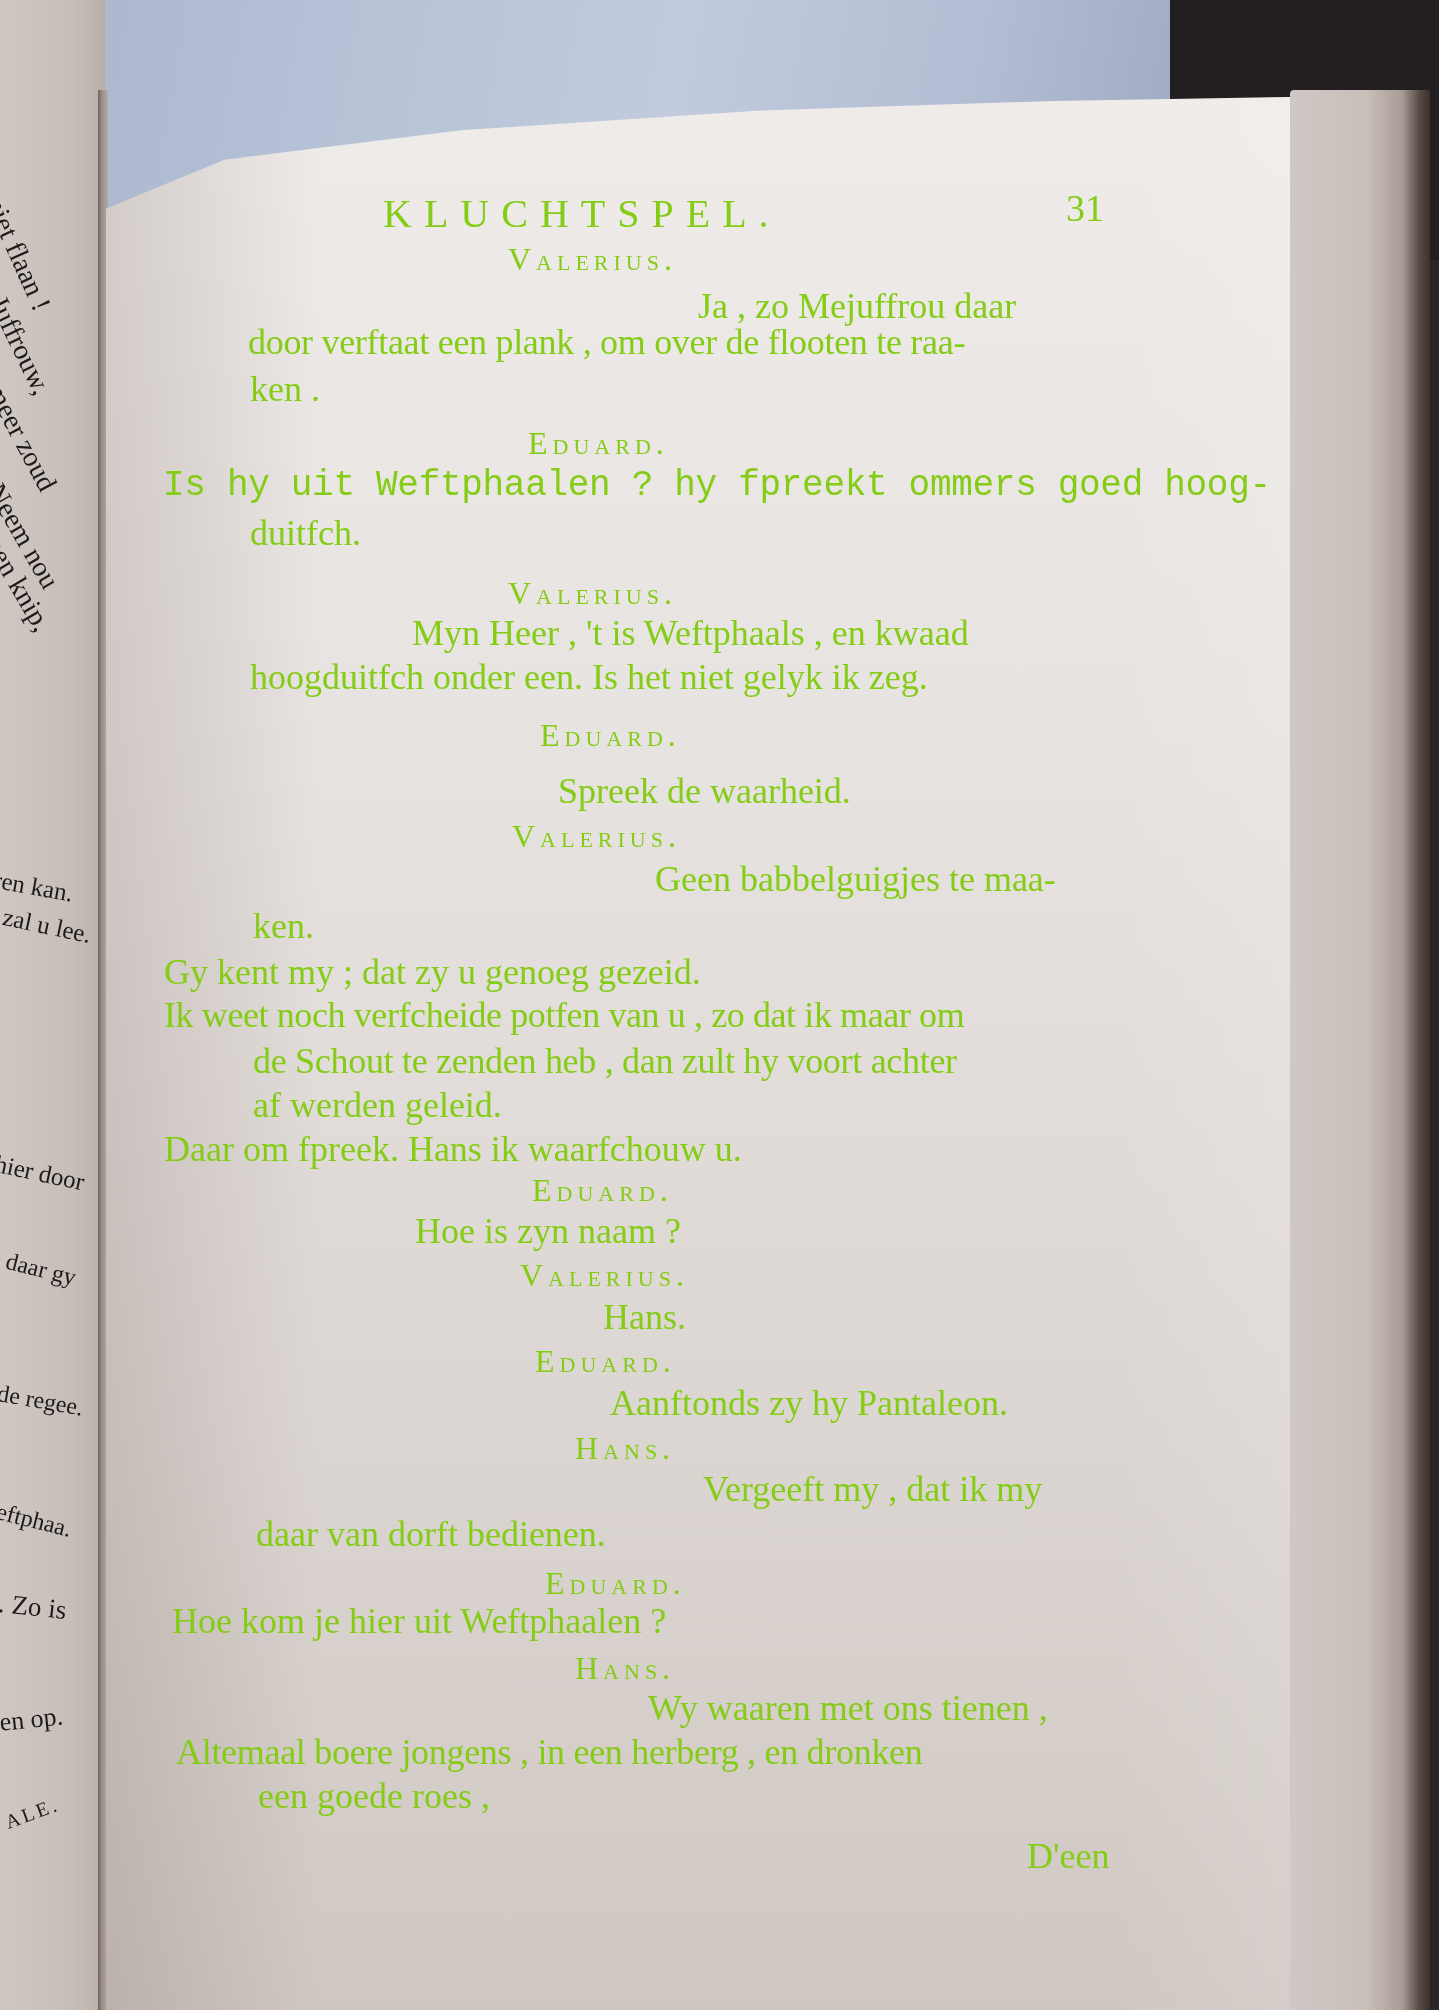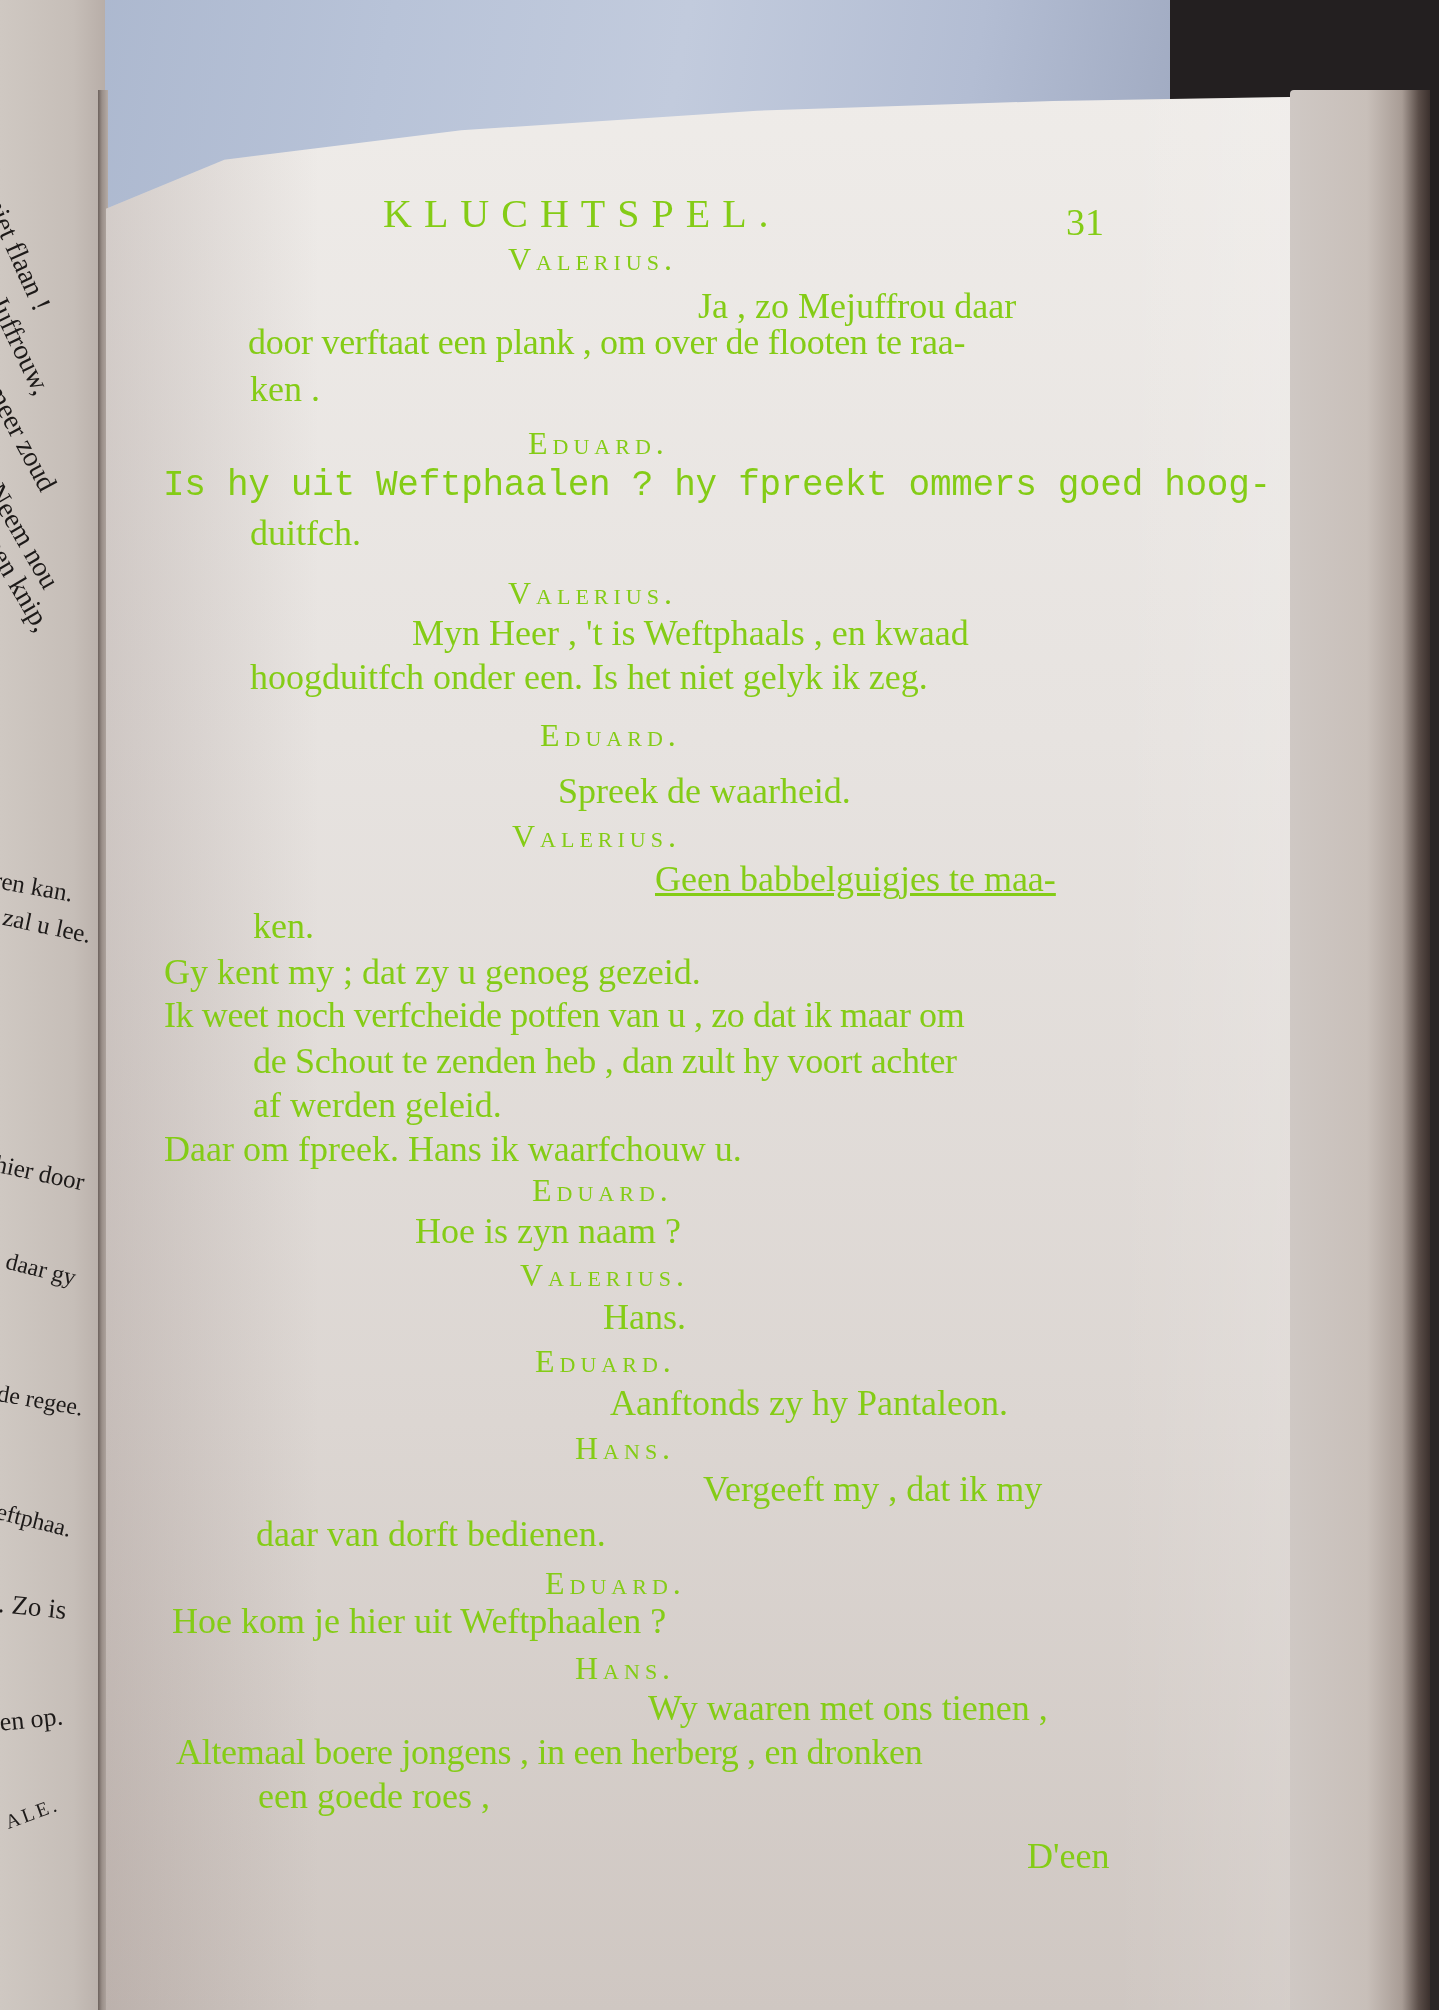--- a/index.html
+++ b/index.html
@@ -72,37 +72,37 @@
   <div class="frag" style="left:2px;top:1812px;transform:rotate(-20deg);font-size:20px;letter-spacing:3px;">ALE.</div>
 </div>
 <div class="gutter"></div>
 
 <div class="page">
   <div class="page-shade"></div>
 </div>
 
 <div id="text-layer">
   <div class="ink running-head" style="left:383px;top:190px;">KLUCHTSPEL.</div>
-  <div class="ink folio" style="left:1066px;top:200px;">31</div>
+  <div class="ink folio" style="left:1066px;top:186px;">31</div>
 
   <div class="ink speaker" style="left:508px;top:241px;">Valerius.</div>
   <div class="ink line" style="left:698px;top:285px;">Ja , zo Mejuffrou daar</div>
   <div class="ink line" style="left:248px;top:321px;letter-spacing:-0.3px;">door verftaat een plank , om over de flooten te raa-</div>
   <div class="ink line" style="left:250px;top:368px;">ken .</div>
   <div class="ink speaker" style="left:528px;top:425px;">Eduard.</div>
   <div class="ink line" style="left:163px;top:465px;letter-spacing:-0.3px;font-family:Liberation Mono, monospace;">Is hy  uit Weftphaalen ? hy fpreekt ommers goed hoog-</div>
   <div class="ink line" style="left:250px;top:512px;">duitfch.</div>
 
   <div class="ink speaker" style="left:508px;top:575px;">Valerius.</div>
   <div class="ink line" style="left:412px;top:612px;">Myn Heer , 't is Weftphaals , en kwaad</div>
   <div class="ink line" style="left:250px;top:656px;">hoogduitfch onder een.  Is het niet gelyk ik zeg.</div>
   <div class="ink speaker" style="left:540px;top:717px;">Eduard.</div>
   <div class="ink line" style="left:558px;top:770px;">Spreek de waarheid.</div>
   <div class="ink speaker" style="left:512px;top:818px;">Valerius.</div>
-  <div class="ink line" style="left:655px;top:858px;text-decoration:underline;">Geen babbelguigjes te maa-</div>
+  <div class="ink line" style="left:655px;top:858px;">Geen babbelguigjes te maa-</div>
 
   <div class="ink line" style="left:253px;top:905px;">ken.</div>
   <div class="ink line" style="left:164px;top:951px;">Gy kent my ;  dat zy u genoeg gezeid.</div>
   <div class="ink line" style="left:164px;top:994px;letter-spacing:-0.4px;">Ik weet noch verfcheide potfen van u ,  zo dat ik maar om</div>
   <div class="ink line" style="left:253px;top:1040px;letter-spacing:-0.3px;">de Schout te zenden heb , dan zult hy voort achter</div>
   <div class="ink line" style="left:253px;top:1084px;">af werden geleid.</div>
   <div class="ink line" style="left:164px;top:1128px;">Daar om fpreek.  Hans ik waarfchouw u.</div>
 
   <div class="ink speaker" style="left:532px;top:1172px;">Eduard.</div>
   <div class="ink line" style="left:415px;top:1210px;">Hoe is zyn naam ?</div>

